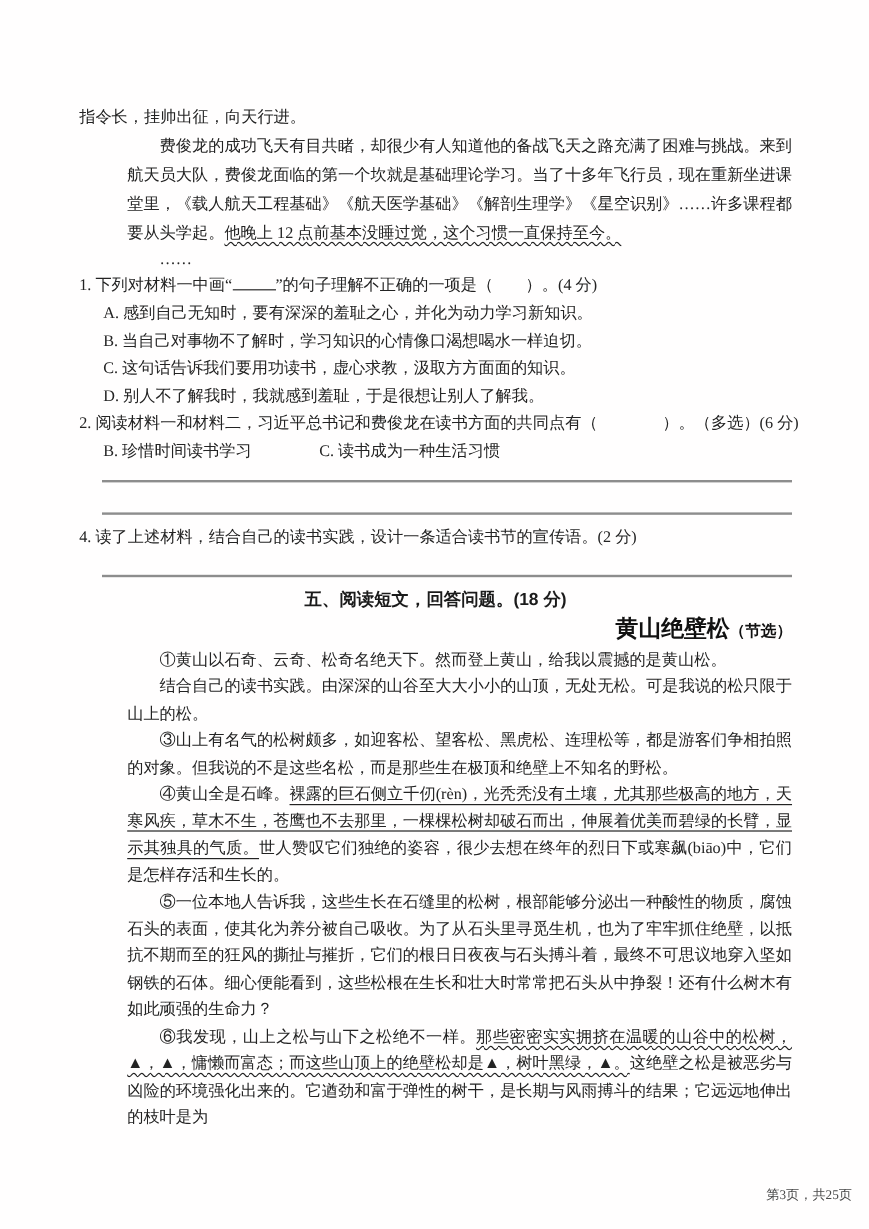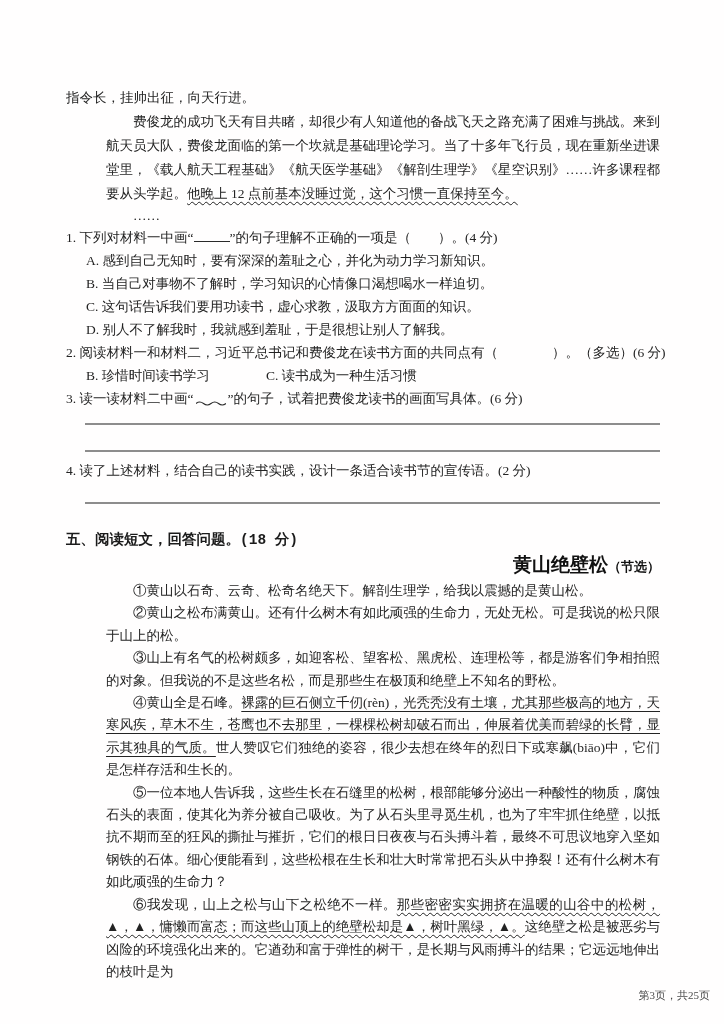--- a/index.html
+++ b/index.html
@@ -55,26 +55,27 @@
   .answer-line {
     height: 0;
     border-bottom: 2px solid #8d8d8d;
     margin-left: 19px;
   }
   .al-1 { margin-top: 13px; }
   .al-2 { margin-top: 25px; }
   .al-3 { margin-top: 20px; }
   .q4 { margin-top: 7px; }
   .section-heading {
-    margin: 25px 0 0 0;
-    font-family: Liberation Mono, monospace;
+    margin: 8px 0 0 0;
+    font-family: Liberation Sans, sans-serif;
     font-weight: bold;
     font-size: 14.5px;
     line-height: 23px;
     color: #1b1b1b;
+    text-align: center;
   }
   .passage-title {
     margin: 0;
     text-align: right;
     font-family: "Liberation Sans", sans-serif;
     font-weight: bold;
     font-size: 19px;
     line-height: 26px;
     color: #111;
   }
@@ -111,39 +112,34 @@
     </div>
 
     <div>
       <p class="t qline">2. 阅读材料一和材料二，习近平总书记和费俊龙在读书方面的共同点有（　　　　）。（多选）(6 分)</p>
       <div class="opt-row">
         <span>B. 珍惜时间读书学习</span>
         <span>C. 读书成为一种生活习惯</span>
       </div>
     </div>
 
-    <div>
-      <p class="t qline"><span>3. 读一读材料二中画“</span><span class="blank-wavy"><svg width="30" height="7" viewBox="0 0 30 7">
-              <path d="M0 3.5 Q3.75 0.5 7.5 3.5 T15 3.5 T22.5 3.5 T30 3.5" fill="none" stroke="#2a2a2a" stroke-width="1.1"></path>
-            </svg></span><span>”的句子，试着把费俊龙读书的画面写具体。(6 分)</span></p>
-    </div>
 
     <div class="answer-line al-1"></div>
     <div class="answer-line al-2"></div>
 
     <p class="t qline q4">4. 读了上述材料，结合自己的读书实践，设计一条适合读书节的宣传语。(2 分)</p>
 
     <div class="answer-line al-3"></div>
 
     <h3 class="section-heading">五、阅读短文，回答问题。(18 分)</h3>
 
     <h2 class="passage-title"><span>黄山绝壁松</span><span class="title-note">（节选）</span></h2>
 
-    <p class="t pt indent just">①黄山以石奇、云奇、松奇名绝天下。解剖生理学，给我以震撼的是黄山松。</p>
-    <p class="t pt indent just">②黄山之松布满黄山。还有什么树木有如此顽强的生命力，无处无松。可是我说的松只限于山上的松。</p>
+    <p class="t pt indent just">①黄山以石奇、云奇、松奇名绝天下。然而登上黄山，给我以震撼的是黄山松。</p>
+    <p class="t pt indent just">结合自己的读书实践。由深深的山谷至大大小小的山顶，无处无松。可是我说的松只限于山上的松。</p>
     <p class="t pt indent just">③山上有名气的松树颇多，如迎客松、望客松、黑虎松、连理松等，都是游客们争相拍照的对象。但我说的不是这些名松，而是那些生在极顶和绝壁上不知名的野松。</p>
     <p class="t pt indent just"><span>④黄山全是石峰。</span><span class="u-solid">裸露的巨石侧立千仞(rèn)，光秃秃没有土壤，尤其那些极高的地方，天寒风疾，草木不生，苍鹰也不去那里，一棵棵松树却破石而出，伸展着优美而碧绿的长臂，显示其独具的气质。</span><span>世人赞叹它们独绝的姿容，很少去想在终年的烈日下或寒飙(biāo)中，它们是怎样存活和生长的。</span></p>
     <p class="t pt indent just">⑤一位本地人告诉我，这些生长在石缝里的松树，根部能够分泌出一种酸性的物质，腐蚀石头的表面，使其化为养分被自己吸收。为了从石头里寻觅生机，也为了牢牢抓住绝壁，以抵抗不期而至的狂风的撕扯与摧折，它们的根日日夜夜与石头搏斗着，最终不可思议地穿入坚如钢铁的石体。细心便能看到，这些松根在生长和壮大时常常把石头从中挣裂！还有什么树木有如此顽强的生命力？</p>
     <p class="t pt indent just"><span>⑥我发现，山上之松与山下之松绝不一样。</span><span class="u-wavy">那些密密实实拥挤在温暖的山谷中的松树，▲，▲，慵懒而富态；而这些山顶上的绝壁松却是▲，树叶黑绿，▲。</span><span>这绝壁之松是被恶劣与凶险的环境强化出来的。它遒劲和富于弹性的树干，是长期与风雨搏斗的结果；它远远地伸出的枝叶是为</span></p>
 
   </div>
 
   <div class="footer">第3页，共25页</div>
 </div>
 

